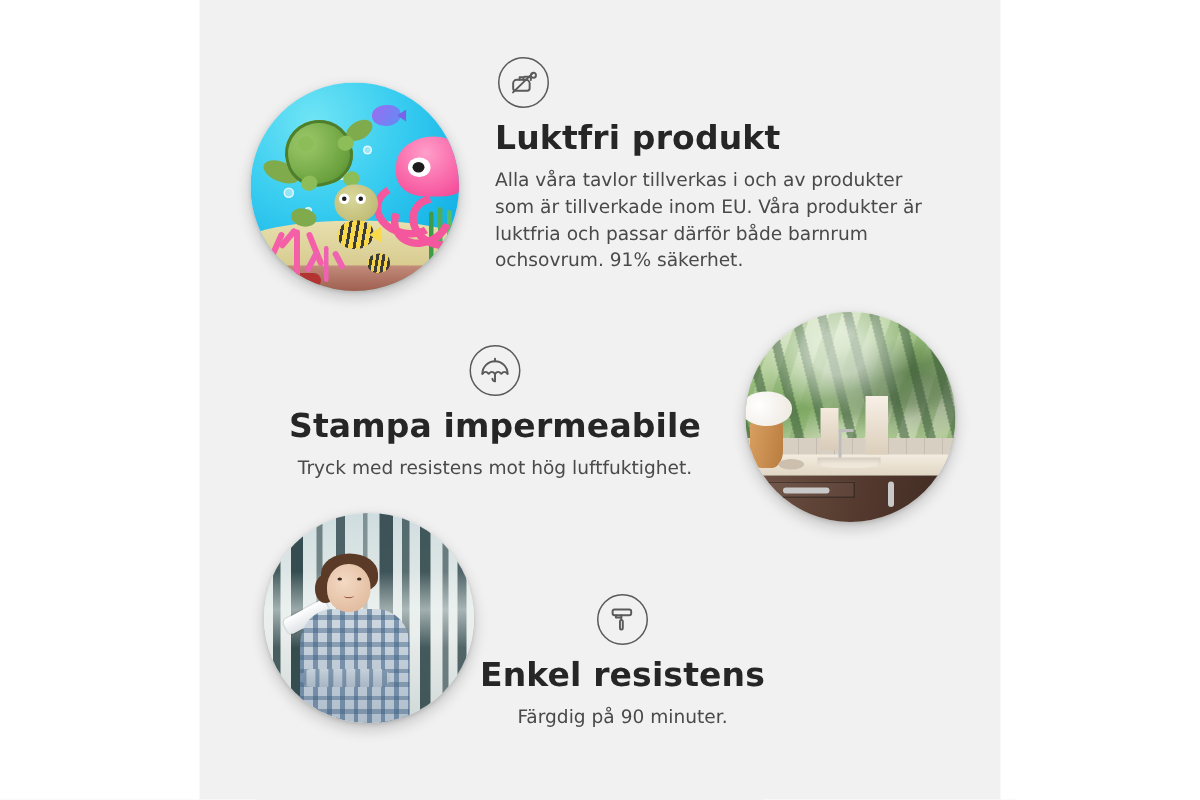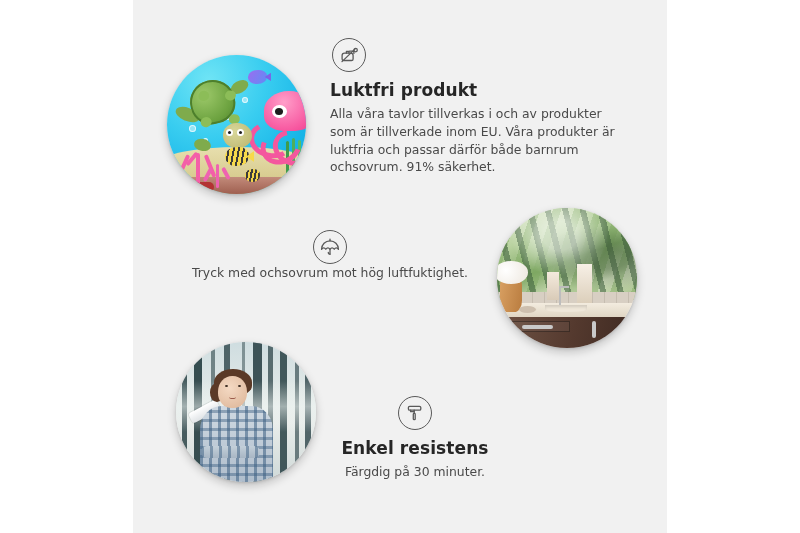--- a/index.html
+++ b/index.html
@@ -174,21 +174,21 @@
 
   
   .feature{position:absolute;}
   .ico{
     width:34px;height:34px;border-radius:50%;
     border:1.4px solid #5a5a5a;display:flex;align-items:center;justify-content:center;
     box-sizing:border-box;
   }
   .ico svg{display:block;}
   .f-title{
-    font-size:17px;font-weight:700;color:#262626;letter-spacing:.1px;
+    font-size:22px;font-weight:700;color:#262626;letter-spacing:.1px;
     margin:8px 0 5px 0;line-height:1.2;
   }
   .f-desc{font-size:12.4px;color:#4a4a4a;line-height:1.42;}
 
   
   #feature-odour{left:330px;top:38px;width:300px;text-align:left;}
   #feature-odour .ico{margin-left:2px;}
   
   #feature-waterproof{left:180px;top:230px;width:300px;text-align:center;}
   #feature-waterproof .ico{margin:0 auto;}
@@ -286,21 +286,22 @@
   <div class="feature" id="feature-waterproof">
     <div class="ico">
       <svg width="24" height="24" viewBox="0 0 24 24" fill="none" stroke="#5a5a5a" stroke-width="1.3" stroke-linecap="round" stroke-linejoin="round">
         <path d="M3.6 14.2 a8.4 8.4 0 0 1 16.8 0"></path>
         <path d="M3.6 14.2 q2.1 -2.6 4.2 0 q2.1 -2.6 4.2 0 q2.1 -2.6 4.2 0 q2.1 -2.6 4.2 0"></path>
         <line x1="12" y1="14.2" x2="12" y2="19.2"></line>
         <path d="M12 19.2 a1.7 1.7 0 0 1 -1.7 -1.7"></path>
         <line x1="12" y1="5.8" x2="12" y2="4.1"></line>
       </svg>
     </div>
-    <div class="f-desc">Tryck med ochsovrum mot hög luftfuktighet.</div>
+    <div class="f-title">Stampa impermeabile</div>
+    <div class="f-desc">Tryck med resistens mot hög luftfuktighet.</div>
   </div>
 
   <div class="circ" id="circ-forest">
     <div class="art">
       <div class="for-bg"></div>
       <div class="for-trees">
         <i></i>
           <i></i>
           <i></i>
           <i></i>
@@ -327,16 +328,16 @@
   <div class="feature" id="feature-mounting">
     <div class="ico">
       <svg width="24" height="24" viewBox="0 0 24 24" fill="none" stroke="#5a5a5a" stroke-width="1.3" stroke-linecap="round" stroke-linejoin="round">
         <rect x="5.4" y="5.3" width="12.4" height="3.9" rx="1.3"></rect>
         <path d="M7.6 9.2 v1.5 h3.6"></path>
         <path d="M11.2 9.2 v3.2"></path>
         <rect x="10.3" y="12.4" width="1.9" height="6.3" rx="0.8"></rect>
       </svg>
     </div>
     <div class="f-title">Enkel resistens</div>
-    <div class="f-desc">Färgdig på 30 minuter.</div>
+    <div class="f-desc">Färgdig på 90 minuter.</div>
   </div>
 
 </div>
 
 </body></html>

